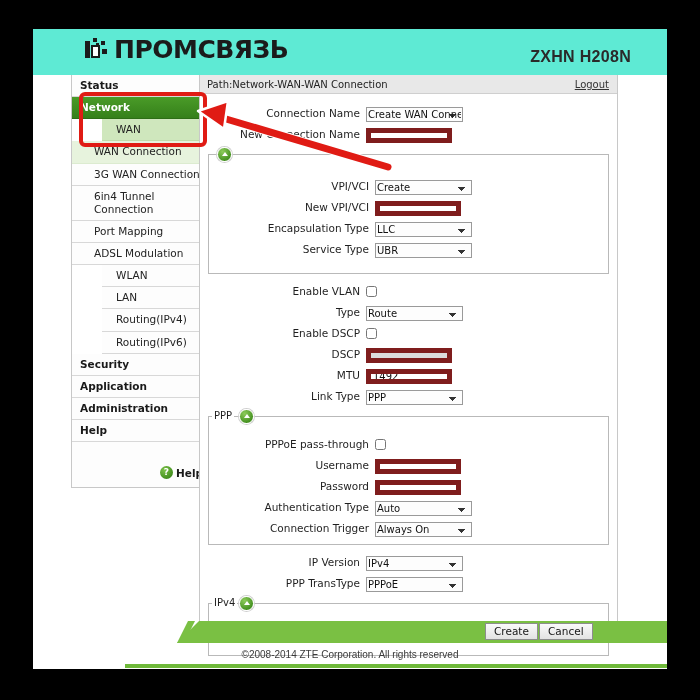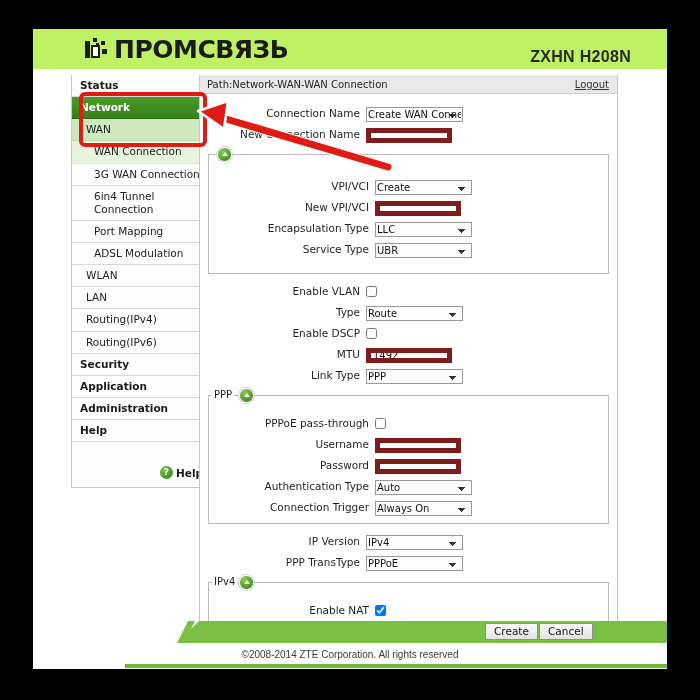--- a/index.html
+++ b/index.html
@@ -28,22 +28,22 @@
     height: 640px;
     background: #ffffff;
   }
 
   
   .brand-header {
     position: absolute;
     left: 0;
     top: 0;
     width: 634px;
-    height: 40px;
-    background: #bef264;
+    height: 46px;
+    background: #5eead4;
   }
   .brand-logo {
     position: absolute;
     left: 52px;
     top: 8px;
     display: flex;
     align-items: center;
     gap: 5px;
   }
   .brand-mark {
@@ -116,20 +116,21 @@
     padding-left: 8px;
   }
   .nav-item.lvl0.active {
     background: linear-gradient(180deg, #4a9b28 0%, #35801a 100%);
     color: #ffffff;
     border-bottom: 1px solid #2d6e16;
   }
   .nav-item.lvl1 {
     padding-left: 14px;
     font-weight: 400;
+    margin-left: 30px;
   }
   .nav-item.lvl1.active {
     background: #cfe7bd;
     border-bottom: 1px solid #c0dcab;
   }
   .nav-item.lvl2 {
     padding-left: 22px;
     font-weight: 400;
   }
   .nav-item.lvl2.active {
@@ -519,20 +520,26 @@
                 <option>Route</option>
               </select>
             </div>
           </div>
 
           <div class="frow">
             <div class="flabel">Enable DSCP</div>
             <div class="fctl"><input class="cbx" type="checkbox" style=""></div>
           </div>
 
+          <div class="frow">
+            <div class="flabel">DSCP</div>
+            <div class="fctl">
+              <input class="txt dis" type="text" disabled="" value="" style="">
+            </div>
+          </div>
 
           <div class="frow">
             <div class="flabel">MTU</div>
             <div class="fctl">
               <input class="txt" type="text" value="1492" style="">
             </div>
           </div>
 
           <div class="frow">
             <div class="flabel">Link Type</div>

